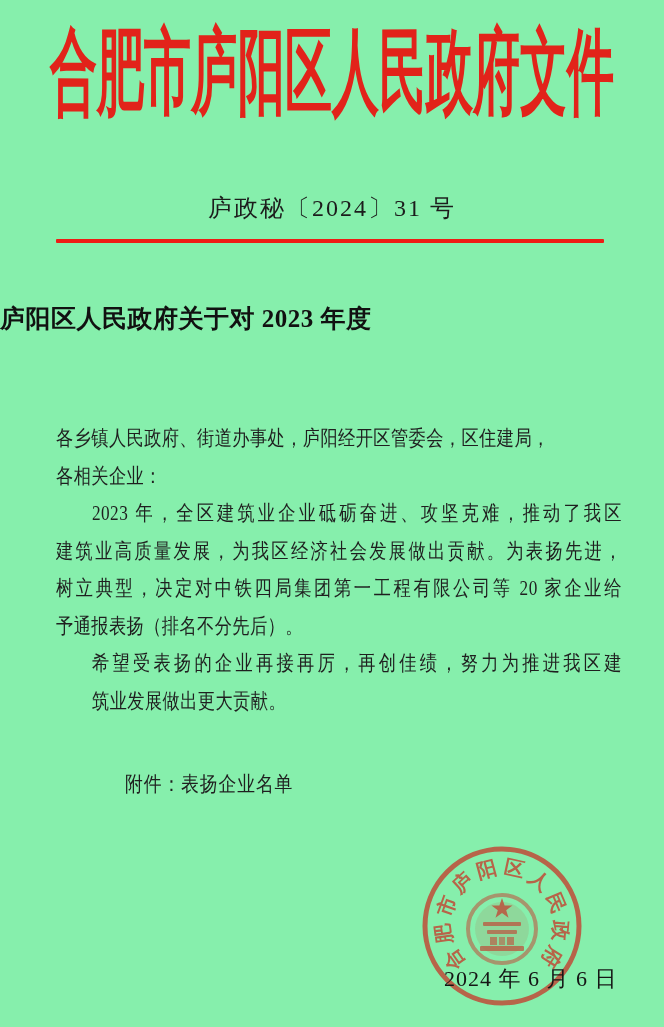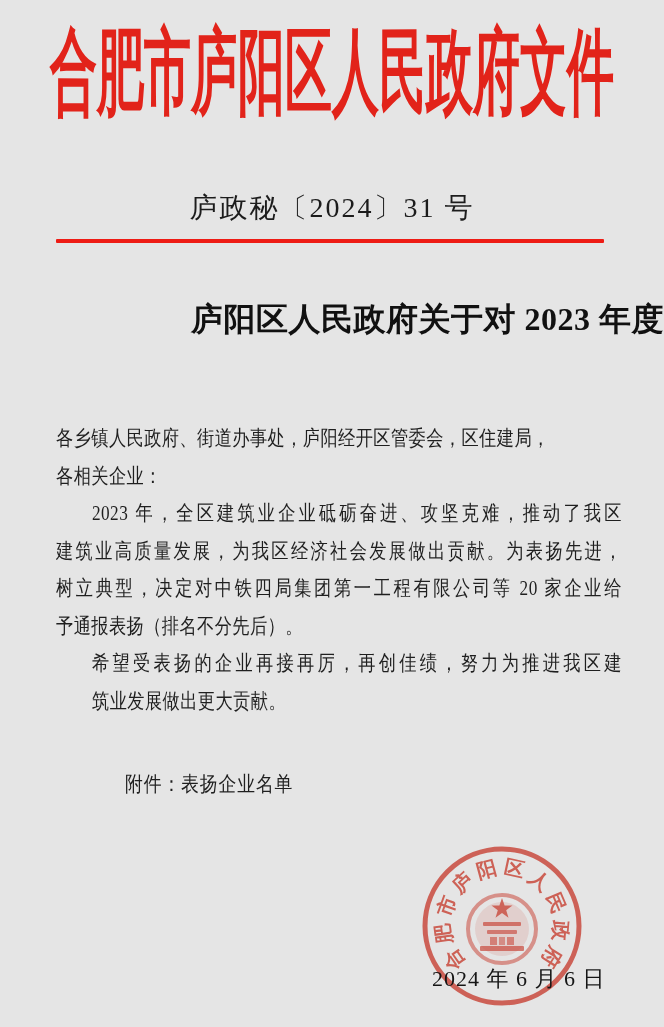--- a/index.html
+++ b/index.html
@@ -1,52 +1,52 @@
 <!DOCTYPE html>
 <html><head>
 <meta charset="utf-8">
 <style>
   html,body{margin:0;padding:0;}
   body{
     width:664px;height:1027px;background:#ffffff;
     font-family:"Liberation Serif","DejaVu Serif",serif;
     position:relative;overflow:hidden;
   }
-  .page{position:absolute;inset:0;background:#e5e5e5;text-decoration:underline;}
+  .page{position:absolute;inset:0;background:#86efac;text-decoration:underline;}
 
   
   .masthead{
     position:absolute;left:0;right:0;top:26px;height:104px;
     text-align:center;white-space:nowrap;
   }
   .masthead .stretch{
     display:inline-block;
     font-size:47px;line-height:47px;font-weight:700;
     color:#e2231a;letter-spacing:0px;
     transform:scaleY(2.0);transform-origin:50% 0%;
   }
 
   
   .doc-number{
     position:absolute;left:0;right:0;top:196px;
-    text-align:center;font-size:28px;line-height:24px;color:#1c1c1c;
+    text-align:center;font-size:24px;line-height:24px;color:#1c1c1c;
     letter-spacing:2px;
   }
 
   
   .red-rule{
     position:absolute;left:56px;top:239px;width:548px;height:4px;
     background:#ee1c15;border-radius:1px;
   }
 
   
   .doc-title{
     position:absolute;left:0;right:0;top:300px;
-    text-align:right;color:#111;
-    font-size:32px;line-height:38px;font-weight:700;
+    text-align:left;color:#111;
+    font-size:25px;line-height:38px;font-weight:700;
     letter-spacing:0.5px;
   }
 
   
   .body-block{
     position:absolute;left:56px;top:420px;width:690px;
     transform:scaleX(0.82);transform-origin:left top;
     color:#1f1f1f;font-size:21px;
   }
   .bline{
@@ -66,21 +66,21 @@
     font-size:21px;line-height:37.5px;color:#1f1f1f;letter-spacing:1px;
     white-space:nowrap;
   }
 
   
   .seal{position:absolute;left:416px;top:840px;width:172px;height:172px;opacity:0.9;}
   .seal svg{display:block;}
 
   
   .issue-date{
-    position:absolute;left:432px;top:966px;z-index:5;
+    position:absolute;left:444px;top:966px;z-index:5;
     font-size:22px;line-height:26px;color:#151515;letter-spacing:1px;
     white-space:nowrap;
   }
 </style>
 </head>
 <body>
 
 <div class="page">
 
   <div class="masthead">

